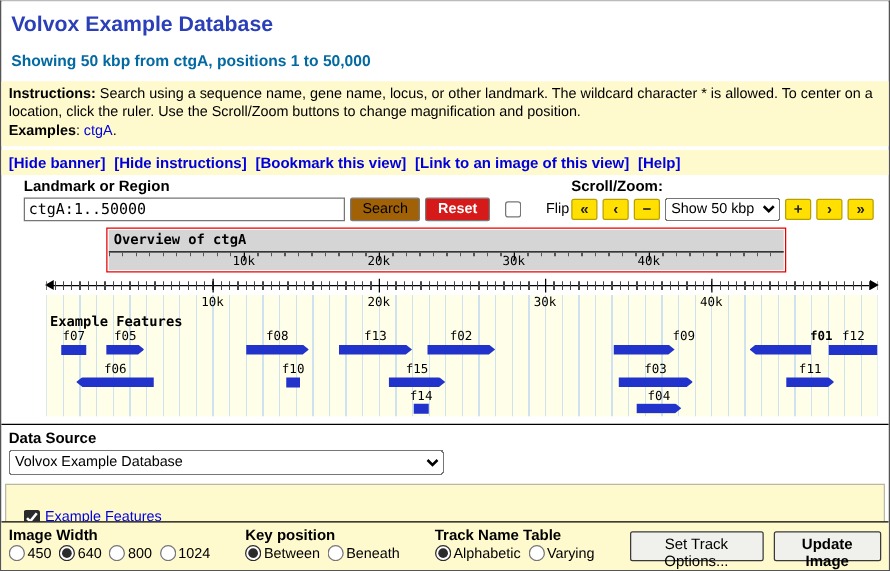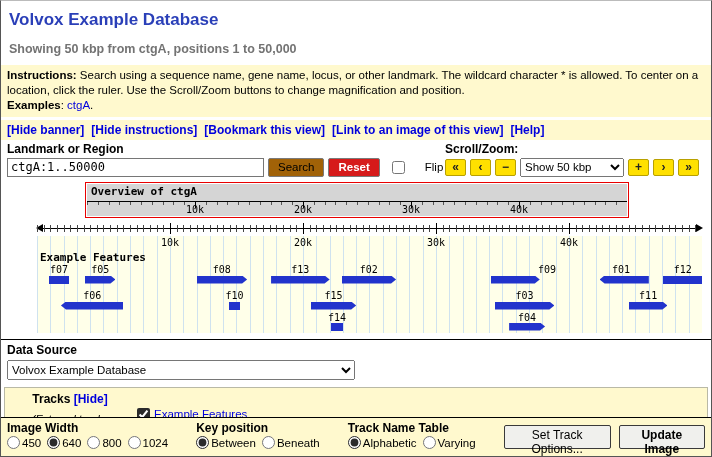--- a/index.html
+++ b/index.html
@@ -4,36 +4,36 @@
 <style>
   *{box-sizing:border-box;margin:0;padding:0}
   html,body{width:712px;height:457px}
   body{font-family:"Liberation Sans",sans-serif;font-size:12px;color:#000;background:#fff}
   #page{position:relative;width:712px;height:457px;background:#fff;border:1px solid #555;border-top:1px solid #bbb;overflow:hidden}
   .b{font-weight:bold}
   .link{color:#0000DD;text-decoration:none;cursor:pointer}
 
   .header{padding:9px 8px 0 8px}
   .title{color:#2A3FB8;font-size:17px;font-weight:bold}
-  .subtitle{color:#737373;font-size:12.5px;font-weight:bold;margin-top:12px}
+  .subtitle{color:#0369a1;font-size:12.5px;font-weight:bold;margin-top:12px}
 
   .instructions{background:#FFF9CE;margin-top:9px;padding:3px 6px;font-size:11.5px;line-height:1.32}
   .quick-links{background:#FFF9CE;margin-top:3px;padding:3px 6px;font-weight:bold;font-size:12px}
   .qlink{color:#0000DD;margin-right:7px;text-decoration:none;cursor:pointer}
 
-  .search-row{display:flex;justify-content:space-between;padding:2px 6px 2px 6px}
+  .search-row{display:flex;justify-content:space-between;padding:2px 6px 2px 18px}
   .srow{display:flex;align-items:center;gap:4px;margin-top:2px}
   input.landmark{width:257px;height:19px;border:1px solid #767676;font:12px "DejaVu Sans Mono",monospace;padding:1px 3px;background:#fff}
   .btn{font-size:11.5px;height:19px;padding:1px 9px;background:#a16207;border:1px solid #7a7a7a;border-radius:2px;cursor:pointer;font-family:"Liberation Sans",sans-serif}
   .btn.reset{background:#D61A1A;color:#fff;font-weight:bold}
   .flip{display:flex;align-items:center;gap:20px;font-size:11.5px;margin-left:8px;cursor:pointer}
   .search-right{margin-right:6px}
   .zbtn{display:inline-flex;align-items:center;justify-content:center;width:21px;height:17px;background:#FFE000;border:1px solid #b8a000;color:#222;font-weight:bold;font-size:12px;line-height:1;cursor:pointer;border-radius:2px}
   select{font-size:11.5px;height:19px;font-family:"Liberation Sans",sans-serif}
-  .zoomselect{width:104px}
+  .zoomselect{width:92px}
 
   .overview-wrap{position:relative;height:39px;margin-top:2px}
   .overview-bar{position:absolute;left:86px;top:3px;width:540px;height:32px;background:#D5D5D5;cursor:pointer}
   .ov-select{position:absolute;left:-2px;top:-2px;right:-2px;bottom:-2px;border:1px solid #E80000;pointer-events:none}
   .ov-title{position:absolute;left:4px;top:1px;font:bold 11px "DejaVu Sans Mono",monospace}
   .ov-line{position:absolute;left:0;top:17px;width:100%;border-top:1px solid #000}
   .ov-minor{position:absolute;left:0;top:18px;height:3px;width:100%;background:repeating-linear-gradient(90deg,#555 0 1px,transparent 1px 10.8px)}
   .ov-tick{position:absolute;top:18px;width:1px;height:6px;background:#000}
   .ov-ticklabel{position:absolute;top:20px;transform:translateX(-50%);font:10px "DejaVu Sans Mono",monospace}
 
@@ -168,21 +168,21 @@
           <div class="feature-label" style="left: 63.175px; top: 28px;">f05</div>
           <div class="feature right" style="left: 159.6px; width: 50.54px; top: 40px;"></div>
           <div class="feature-label" style="left: 184.87px; top: 28px;">f08</div>
           <div class="feature right" style="left: 234.08px; width: 58.52px; top: 40px;"></div>
           <div class="feature-label" style="left: 263.34px; top: 28px;">f13</div>
           <div class="feature right" style="left: 304.57px; width: 54.53px; top: 40px;"></div>
           <div class="feature-label" style="left: 331.835px; top: 28px;">f02</div>
           <div class="feature right" style="left: 453.53px; width: 49.21px; top: 40px;"></div>
           <div class="feature-label" style="left: 462px; top: 28px; margin-left: 48px;">f09</div>
           <div class="feature left" style="left: 562.59px; width: 49.21px; top: 40px;"></div>
-          <div class="feature-label" style="left: 584px; top: 28px;">f01</div>
+          <div class="feature-label" style="left: 620px; top: 28px; font-weight: bold;">f01</div>
           <div class="feature" style="left: 626.43px; width: 38.57px; top: 40px;"></div>
           <div class="feature-label" style="left: 645.715px; top: 28px;">f12</div>
           <div class="feature left" style="left: 23.94px; width: 62.51px; top: 66px;"></div>
           <div class="feature-label" style="left: 55.195px; top: 54px;">f06</div>
           <div class="feature" style="left: 191.52px; width: 11.97px; top: 66px;"></div>
           <div class="feature-label" style="left: 197.505px; top: 54px;">f10</div>
           <div class="feature right" style="left: 273.98px; width: 45.22px; top: 66px;"></div>
           <div class="feature-label" style="left: 296.59px; top: 54px;">f15</div>
           <div class="feature right" style="left: 457.52px; width: 59.85px; top: 66px;"></div>
           <div class="feature-label" style="left: 487.445px; top: 54px;">f03</div>
@@ -197,24 +197,20 @@
   </div>
 
   <div class="sep"></div>
 
   <div class="datasource">
     <div class="b">Data Source</div>
     <select><option>Volvox Example Database</option></select>
   </div>
 
   <div class="tracksbox">
-    <div class="tracks-left">
-      <div><span class="b">Tracks</span> <a class="link b">[Hide]</a></div>
-      <div class="note">(External tracks italicized)</div>
-    </div>
     <div class="tracks-items">
         <label class="track-item">
           <input type="checkbox" checked="" style="">
           <span>Example Features</span>
         </label>
       </div>
   </div>
 
   <div class="bottombar">
     <div class="group">

